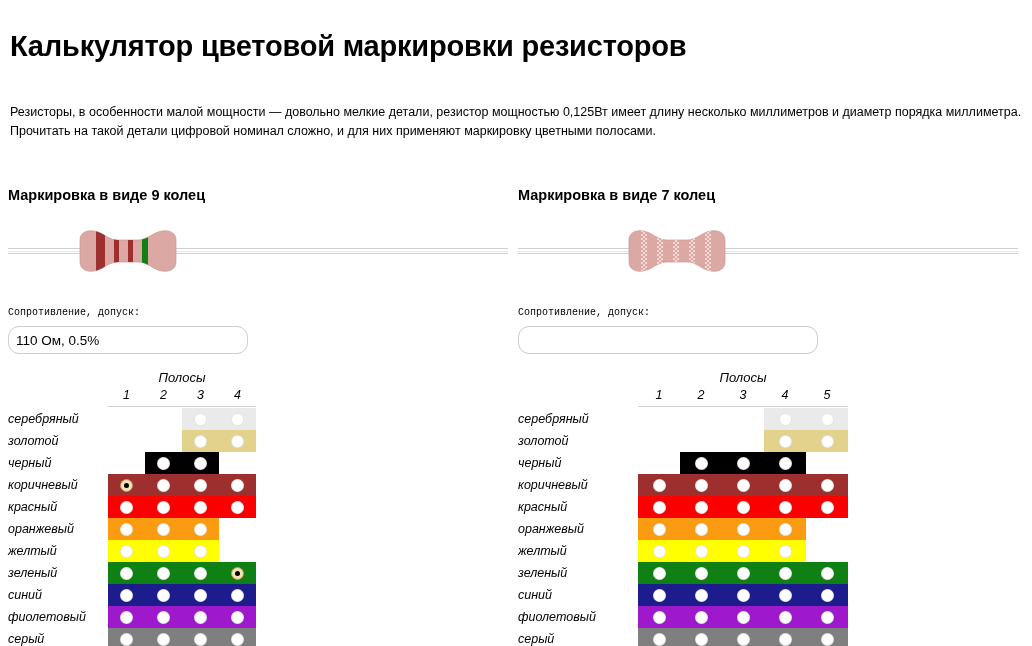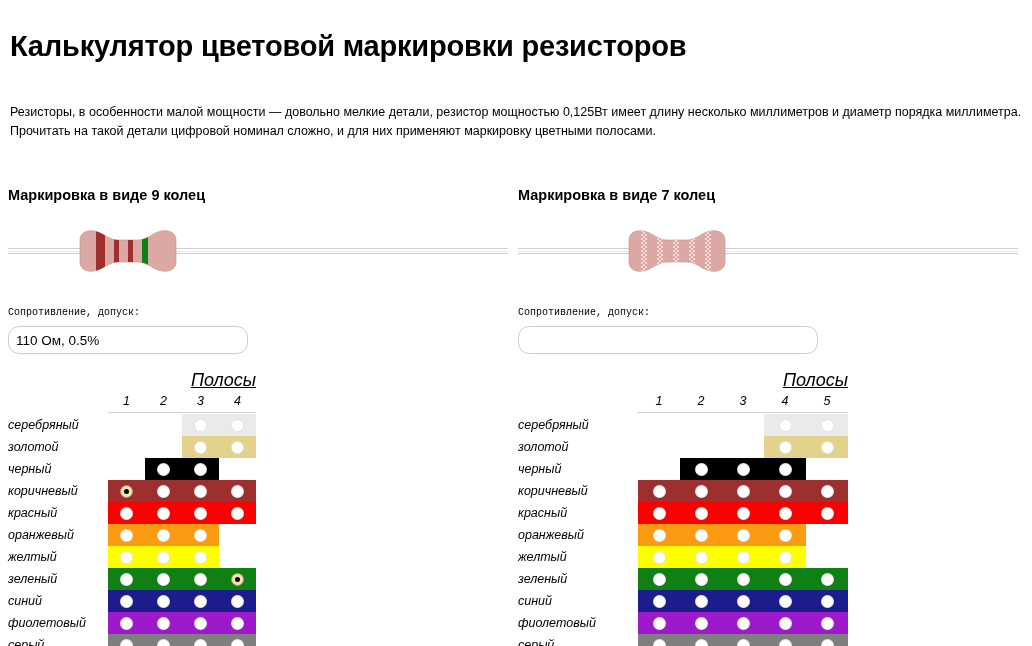--- a/index.html
+++ b/index.html
@@ -109,26 +109,25 @@
   #col-right .value-input { width: 300px; }
 
   
   .bandtable {
     margin-top: 16px;
     border-collapse: collapse;
     table-layout: fixed;
   }
   .bandtable td, .bandtable th { padding: 0; margin: 0; }
   .cap-cell {
-    font-size: 18px;
+    font-size: 13px;
     font-style: italic;
-    text-align: right;
+    text-align: center;
     font-weight: normal;
     padding-bottom: 1px;
-    text-decoration: underline;
   }
   .num-cell {
     font-size: 12.5px;
     font-style: italic;
     text-align: center;
     font-weight: normal;
     height: 20px;
     padding-bottom: 2px;
   }
   .lbl-cell {

